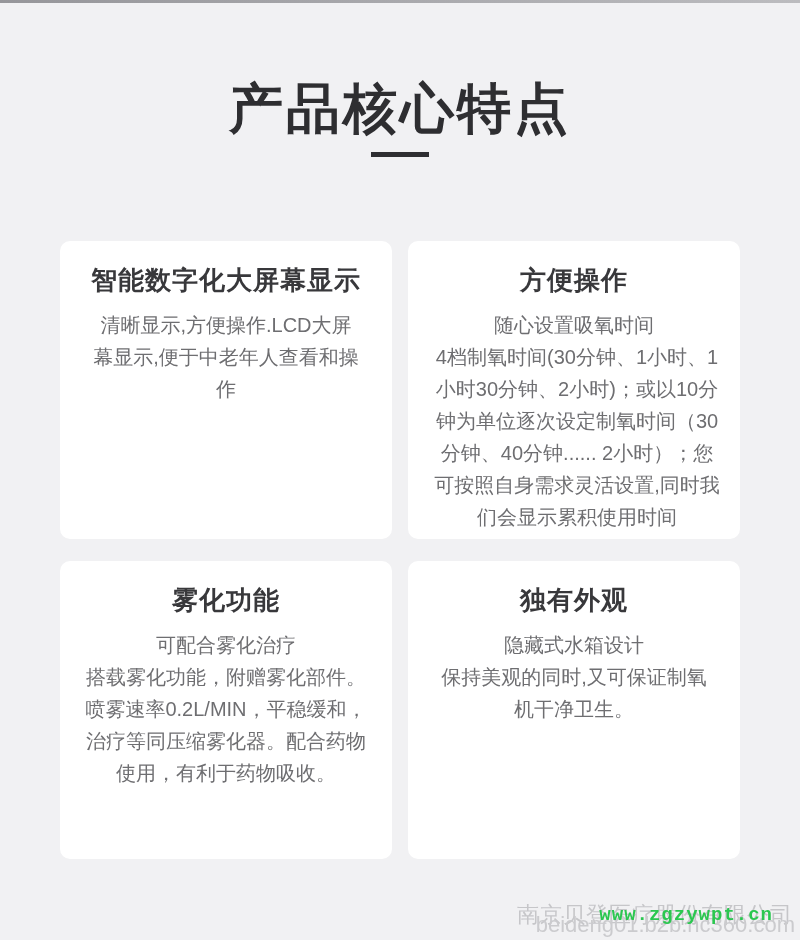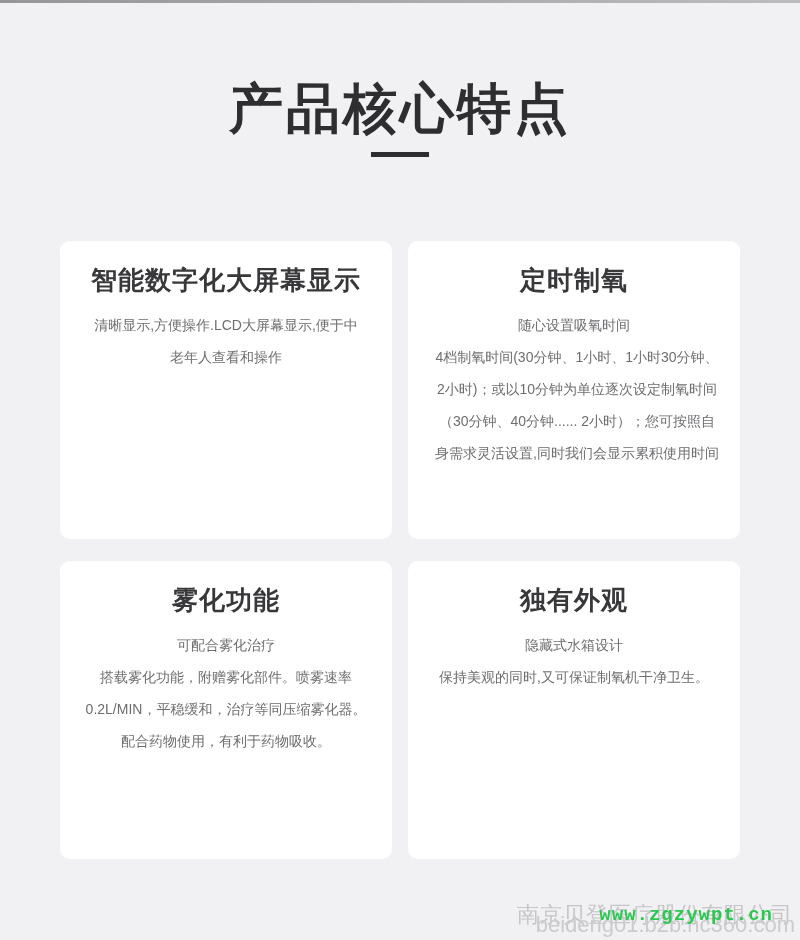--- a/index.html
+++ b/index.html
@@ -54,21 +54,21 @@
   .card-title {
     margin: 0 0 13px 0;
     font-size: 26px;
     font-weight: bold;
     color: #38383b;
     letter-spacing: 1px;
     line-height: 1.15;
   }
   .card-lead, .card-body {
     margin: 0 auto;
-    font-size: 14px;
+    font-size: 20px;
     line-height: 32px;
     color: #6e6e71;
   }
   .feature-card:nth-child(1) .card-body { max-width: 268px; }
   .feature-card:nth-child(2) .card-body { max-width: 286px; margin-left: 8px; }
   .feature-card:nth-child(3) .card-body { max-width: 286px; }
   .feature-card:nth-child(4) .card-body { max-width: 282px; }
   .watermark {
     position: absolute;
     top: 888px;
@@ -118,21 +118,21 @@
 </header>
 
 <main class="cards-grid">
 
   <section class="feature-card">
     <h2 class="card-title">智能数字化大屏幕显示</h2>
     <p class="card-body">清晰显示,方便操作.LCD大屏幕显示,便于中老年人查看和操作</p>
   </section>
 
   <section class="feature-card">
-    <h2 class="card-title">定时制氧</h2>
+    <h2 class="card-title">方便操作</h2>
     <p class="card-lead">随心设置吸氧时间</p>
     <p class="card-body">4档制氧时间(30分钟、1小时、1小时30分钟、2小时)；或以10分钟为单位逐次设定制氧时间（30分钟、40分钟...... 2小时）；您可按照自身需求灵活设置,同时我们会显示累积使用时间</p>
   </section>
 
   <section class="feature-card">
     <h2 class="card-title">雾化功能</h2>
     <p class="card-lead">可配合雾化治疗</p>
     <p class="card-body">搭载雾化功能，附赠雾化部件。喷雾速率0.2L/MIN，平稳缓和，治疗等同压缩雾化器。配合药物使用，有利于药物吸收。</p>
   </section>
 

